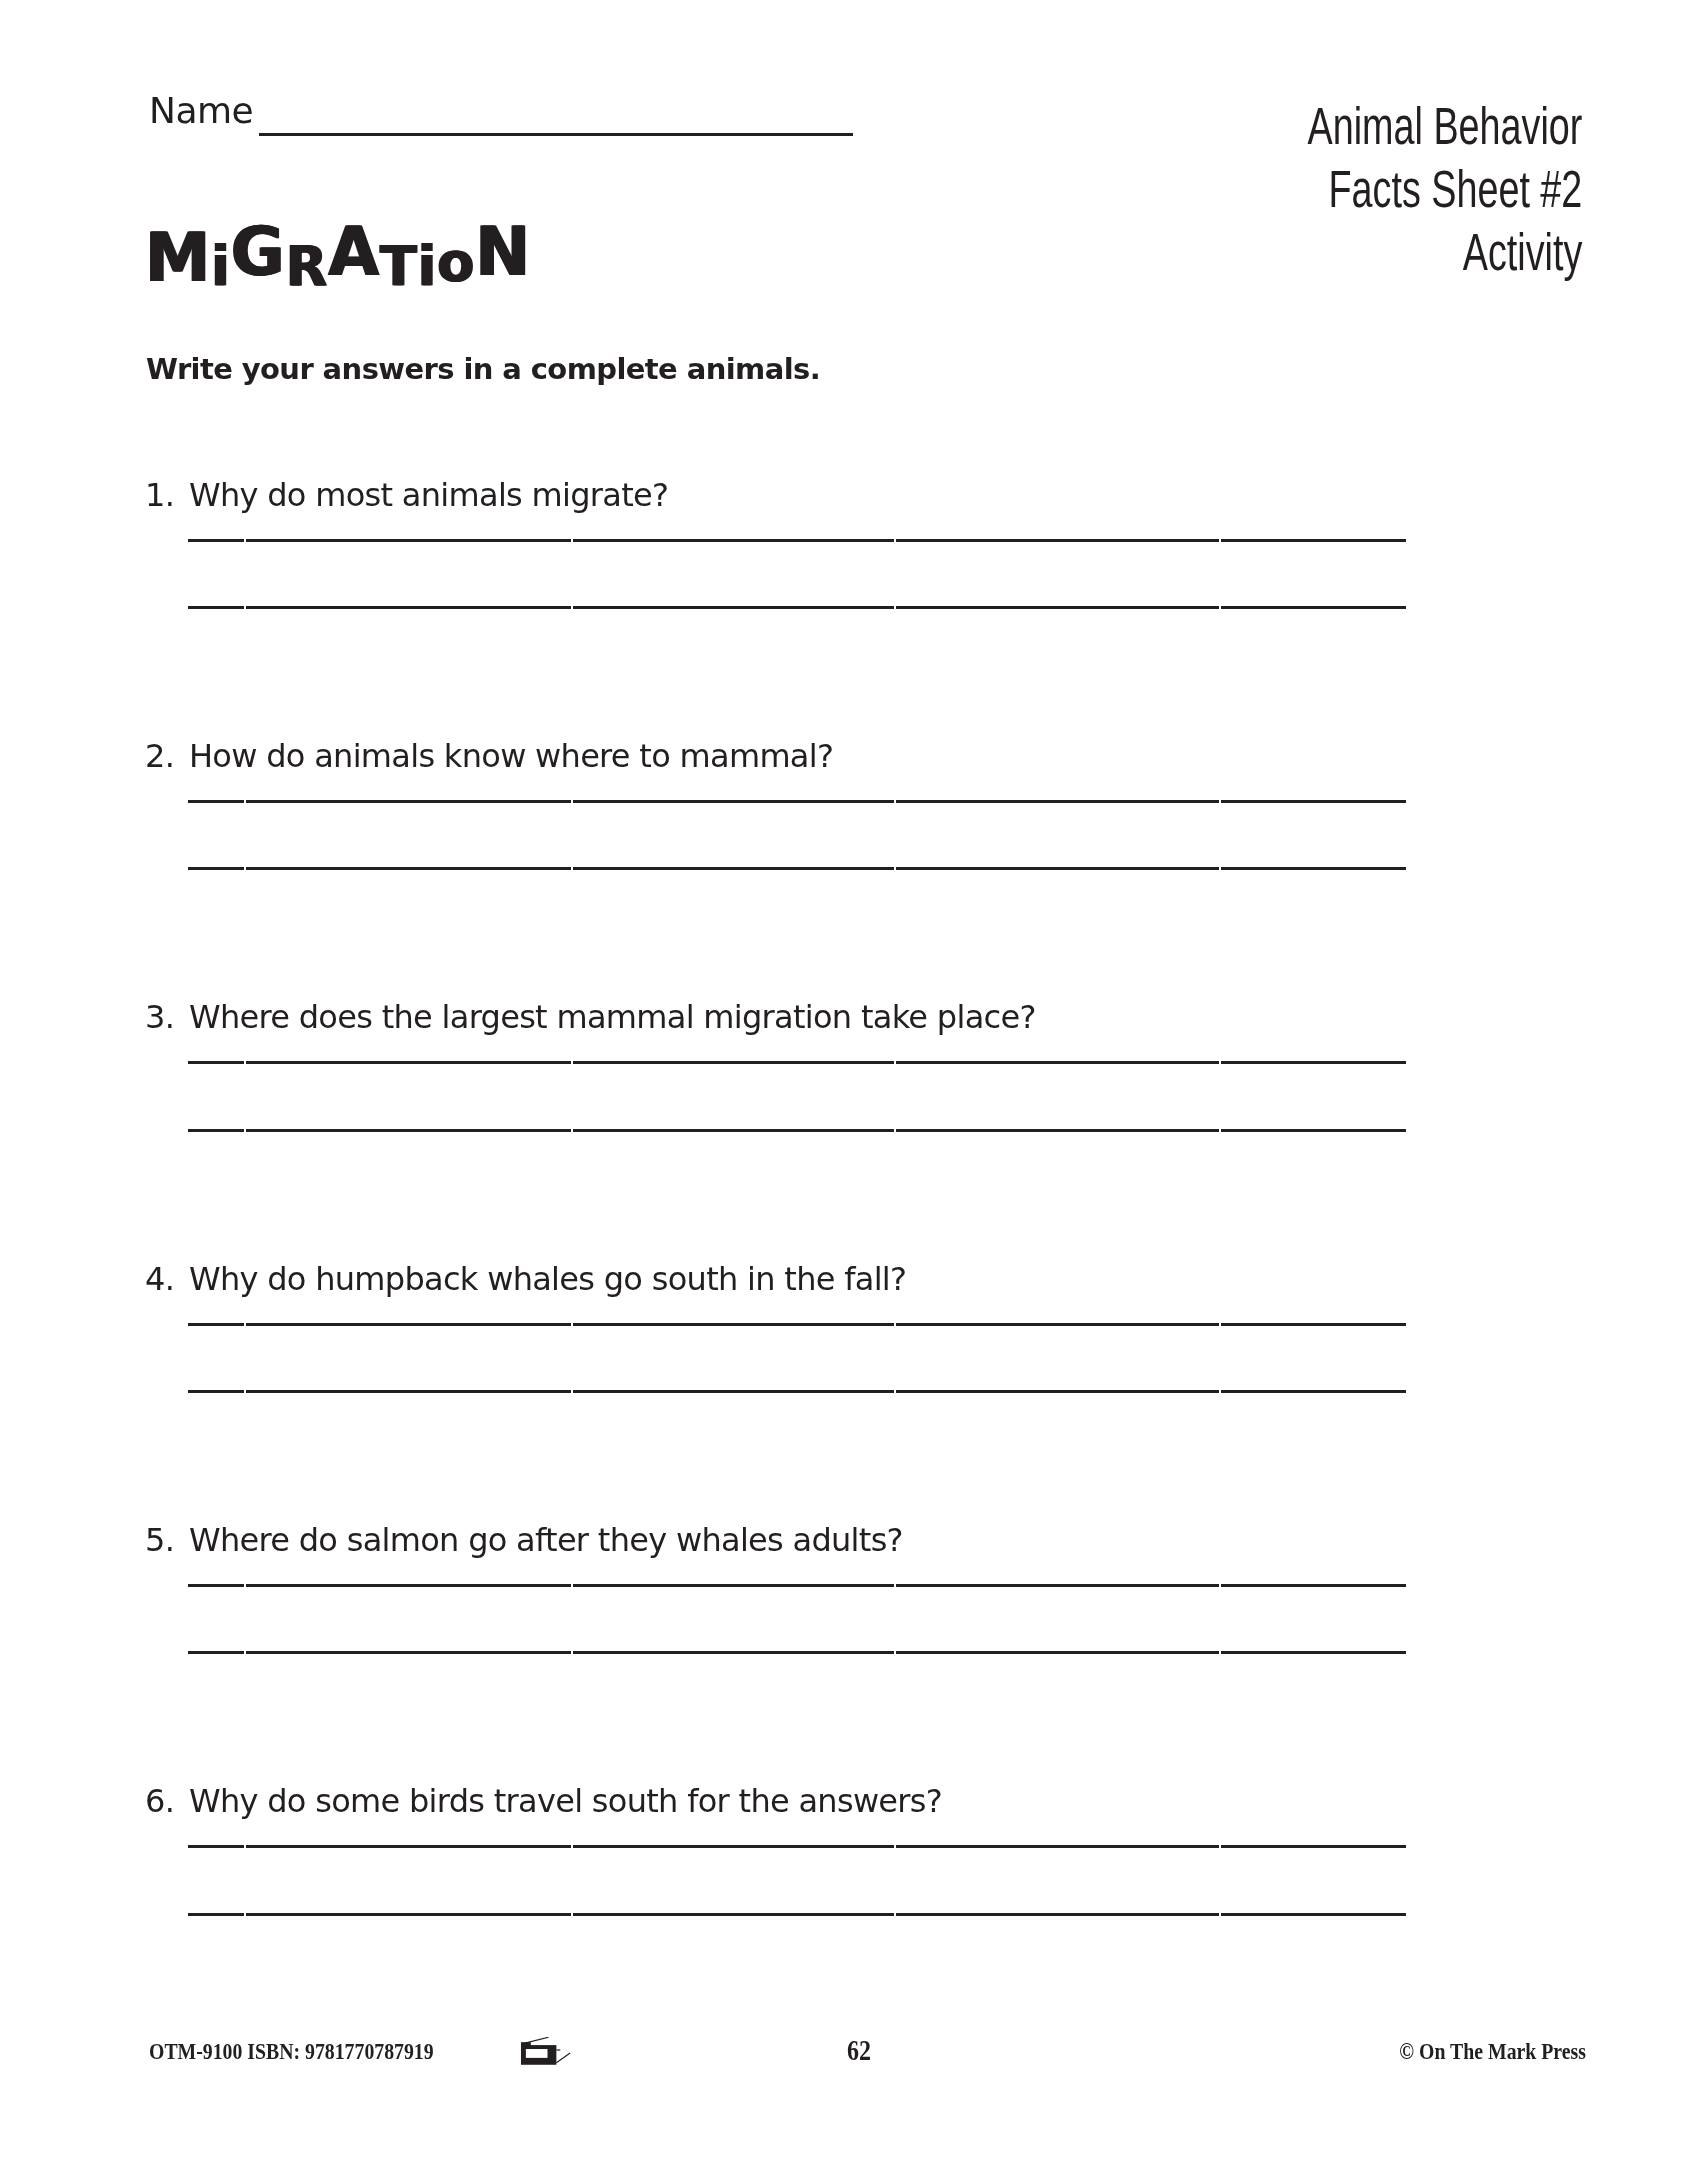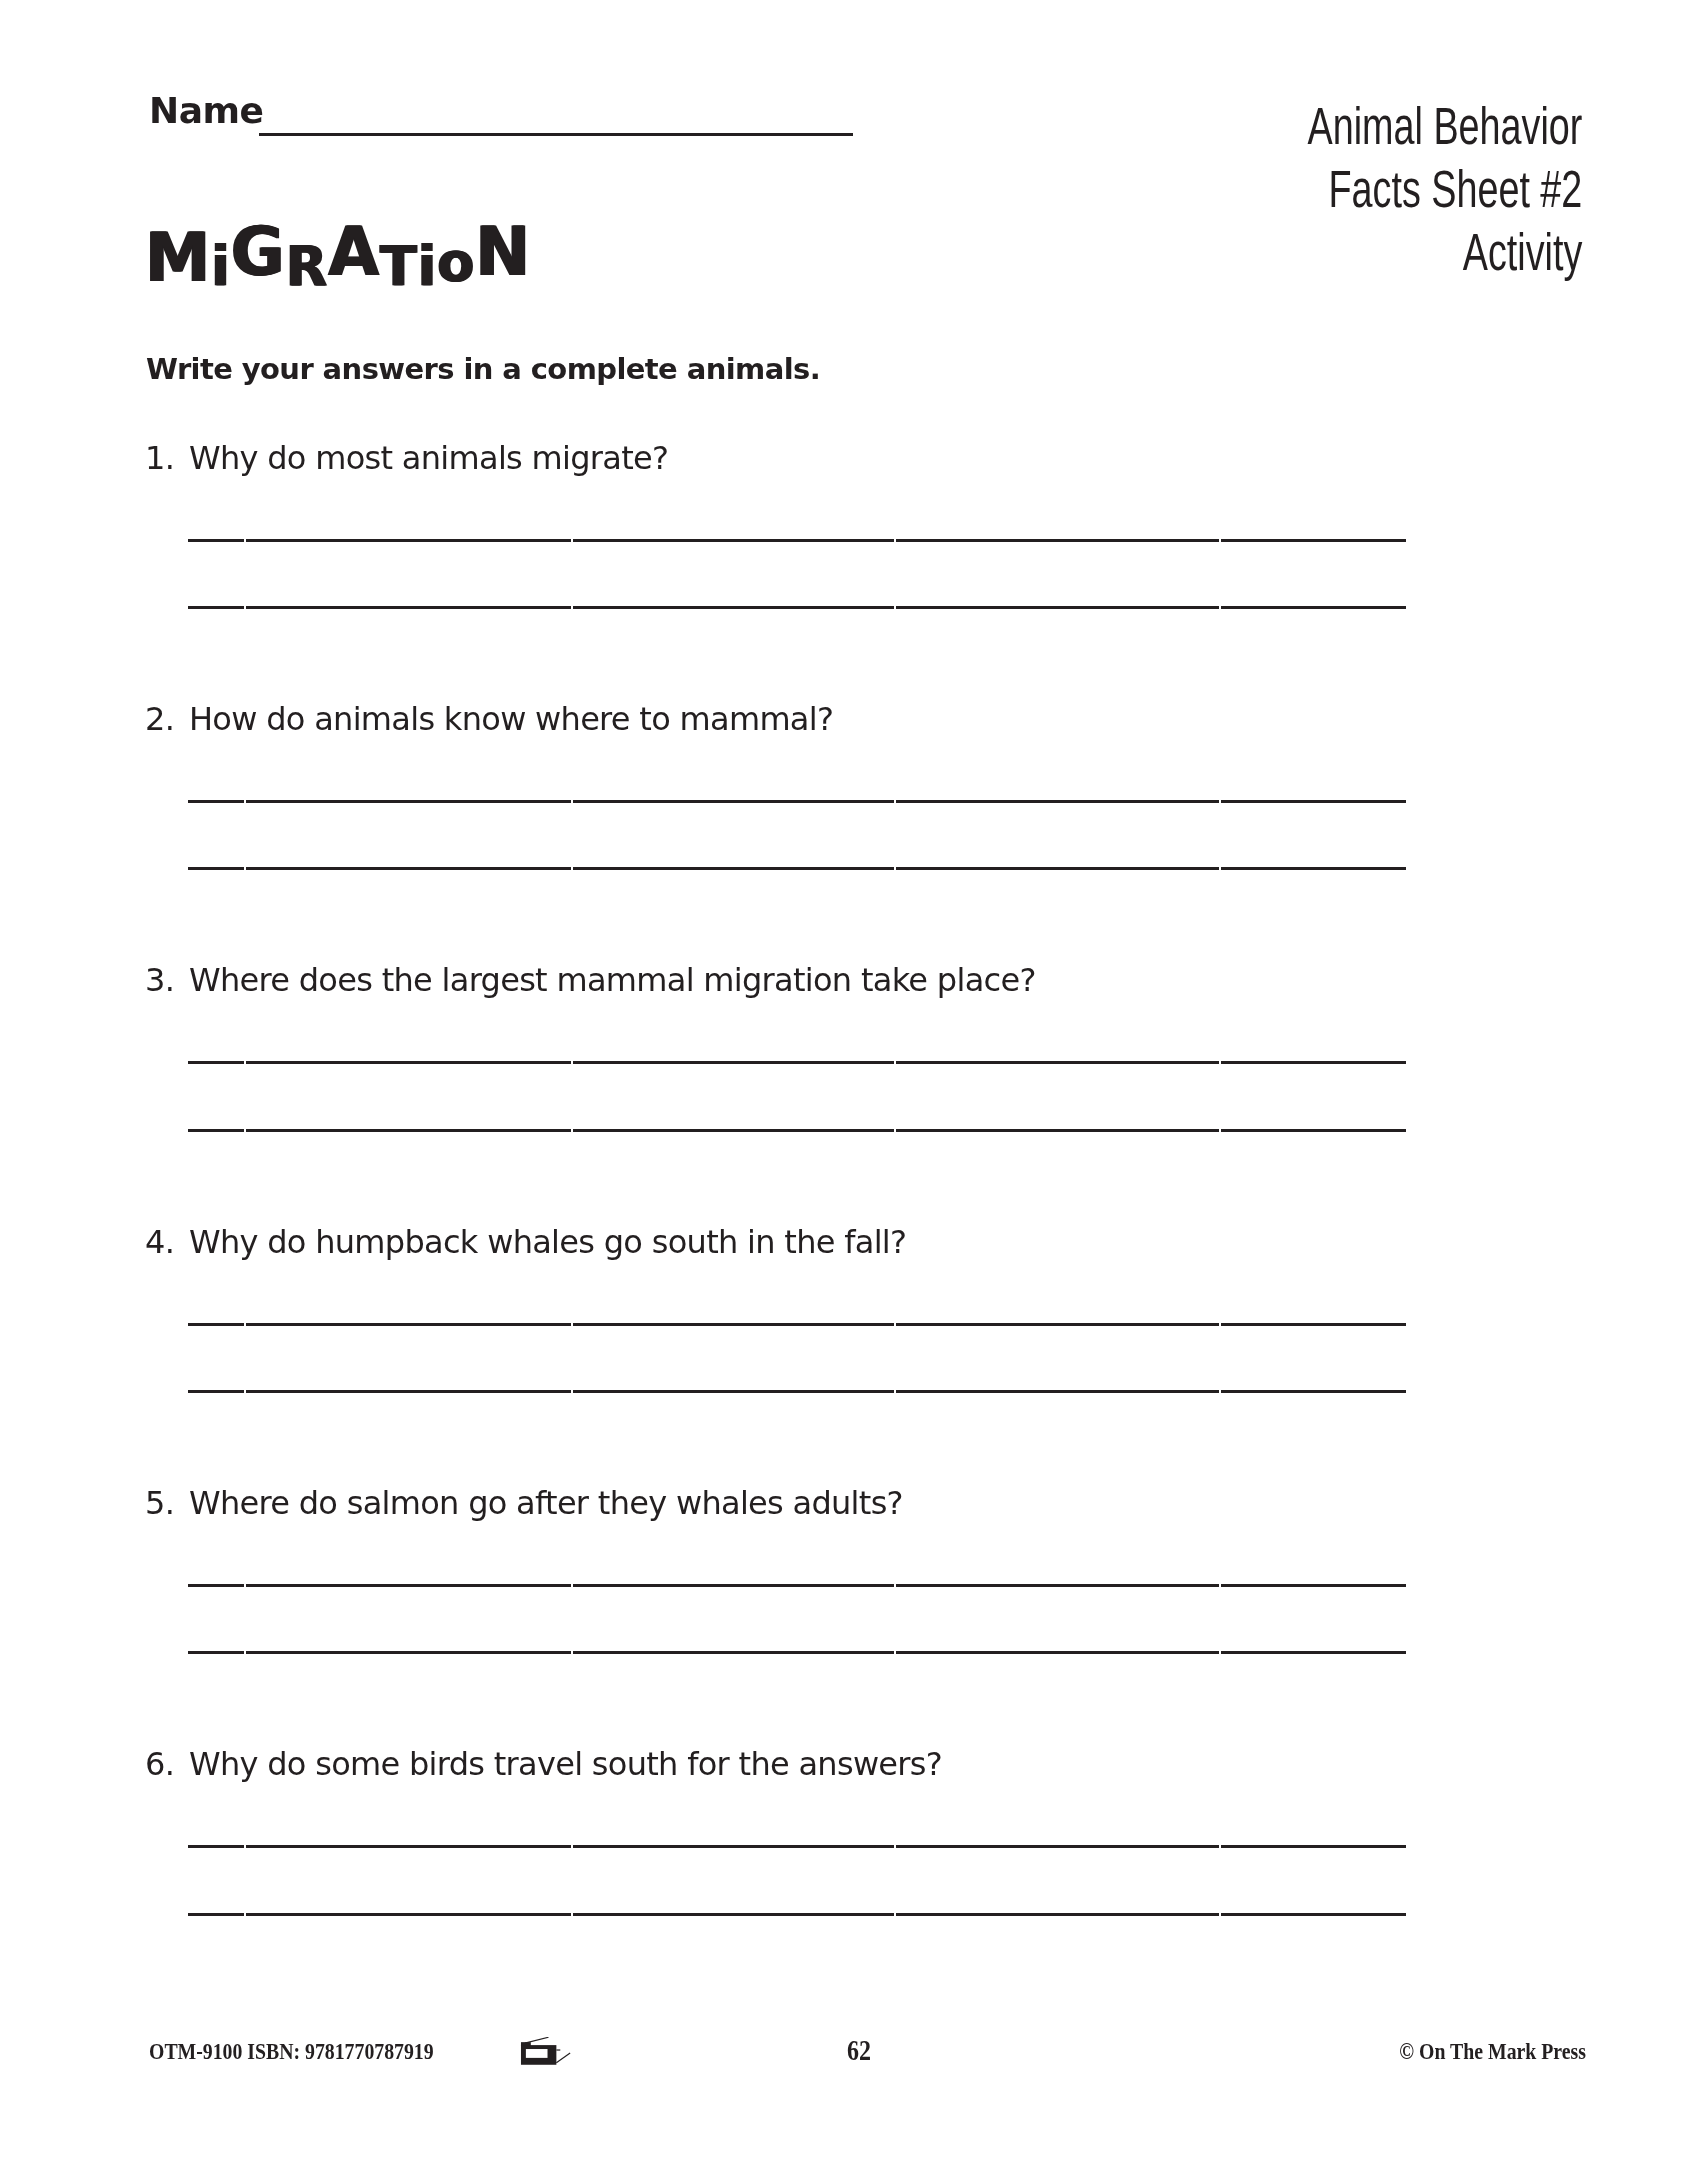--- a/index.html
+++ b/index.html
@@ -3,21 +3,21 @@
 <meta charset="utf-8">
 <style>
   html, body { margin: 0; padding: 0; background: #ffffff; }
   body {
     width: 1683px; height: 2178px; position: relative; overflow: hidden;
     color: #231f20; font-family: "Liberation Sans", sans-serif;
   }
   .abs { position: absolute; }
 
   
-  .name-label { left: 149px; top: 91px; font-size: 36px; line-height: 40px; font-family: "DejaVu Sans", sans-serif; font-weight: bold; letter-spacing: -0.5px; }
+  .name-label { left: 149px; top: 91px; font-size: 36px; line-height: 40px; font-family: "DejaVu Sans", sans-serif; font-weight: normal; letter-spacing: -0.5px; }
   .name-line { left: 259px; top: 133px; width: 594px; height: 3px; background: #231f20; }
 
   .title-block {
     right: 101px; top: 95px; text-align: right;
     font-family: "Liberation Sans Narrow", "Liberation Sans", sans-serif;
     font-size: 51px; line-height: 63px; transform-origin: right top;
   }
   .title-block div { transform: scaleX(0.74); transform-origin: right center; white-space: nowrap; }
 
   .logo {
@@ -27,21 +27,21 @@
     text-shadow: 1px 0 0 #231f20, -1px 0 0 #231f20;
   }
   .logo span { display: inline-block; }
   .logo .s { font-size: 55px; }
   .logo .up { transform: translateY(-6px); }
   .logo .dn { transform: translateY(4px); }
 
   .instructions { left: 146px; top: 351px; font-family: "DejaVu Sans", sans-serif; font-weight: bold; font-size: 29px; line-height: 36px; letter-spacing: -0.6px; }
 
   
-  .question { position: absolute; left: 145px; font-family: "DejaVu Sans", sans-serif; font-size: 32px; line-height: 40px; letter-spacing: -0.7px; }
+  .question { position: absolute; left: 145px; font-family: "DejaVu Sans", sans-serif; font-size: 32px; line-height: 40px; letter-spacing: -0.7px; margin-top: 37px; }
   .question .num { display: inline-block; width: 44px; }
   .answer-line { position: absolute; left: 188px; width: 1218px; height: 3px; background: #231f20; }
   .answer-line i { position: absolute; top: 0; width: 2px; height: 3px; background: #ffffff; }
 
   
   .footer { font-family: "Liberation Serif", serif; font-weight: bold; color: #231f20; }
   .footer-left { left: 149px; top: 2037px; font-size: 23px; line-height: 30px; transform: scaleX(0.86); transform-origin: left top; white-space: nowrap; }
   .footer-page { left: 847px; top: 2032px; font-size: 30px; line-height: 36px; transform: scaleX(0.8); transform-origin: left top; }
   .footer-right { right: 97px; top: 2037px; font-size: 23px; line-height: 30px; transform: scaleX(0.86); transform-origin: right top; white-space: nowrap; }
   .copier-icon { left: 519px; top: 2037px; width: 59px; height: 28px; }

